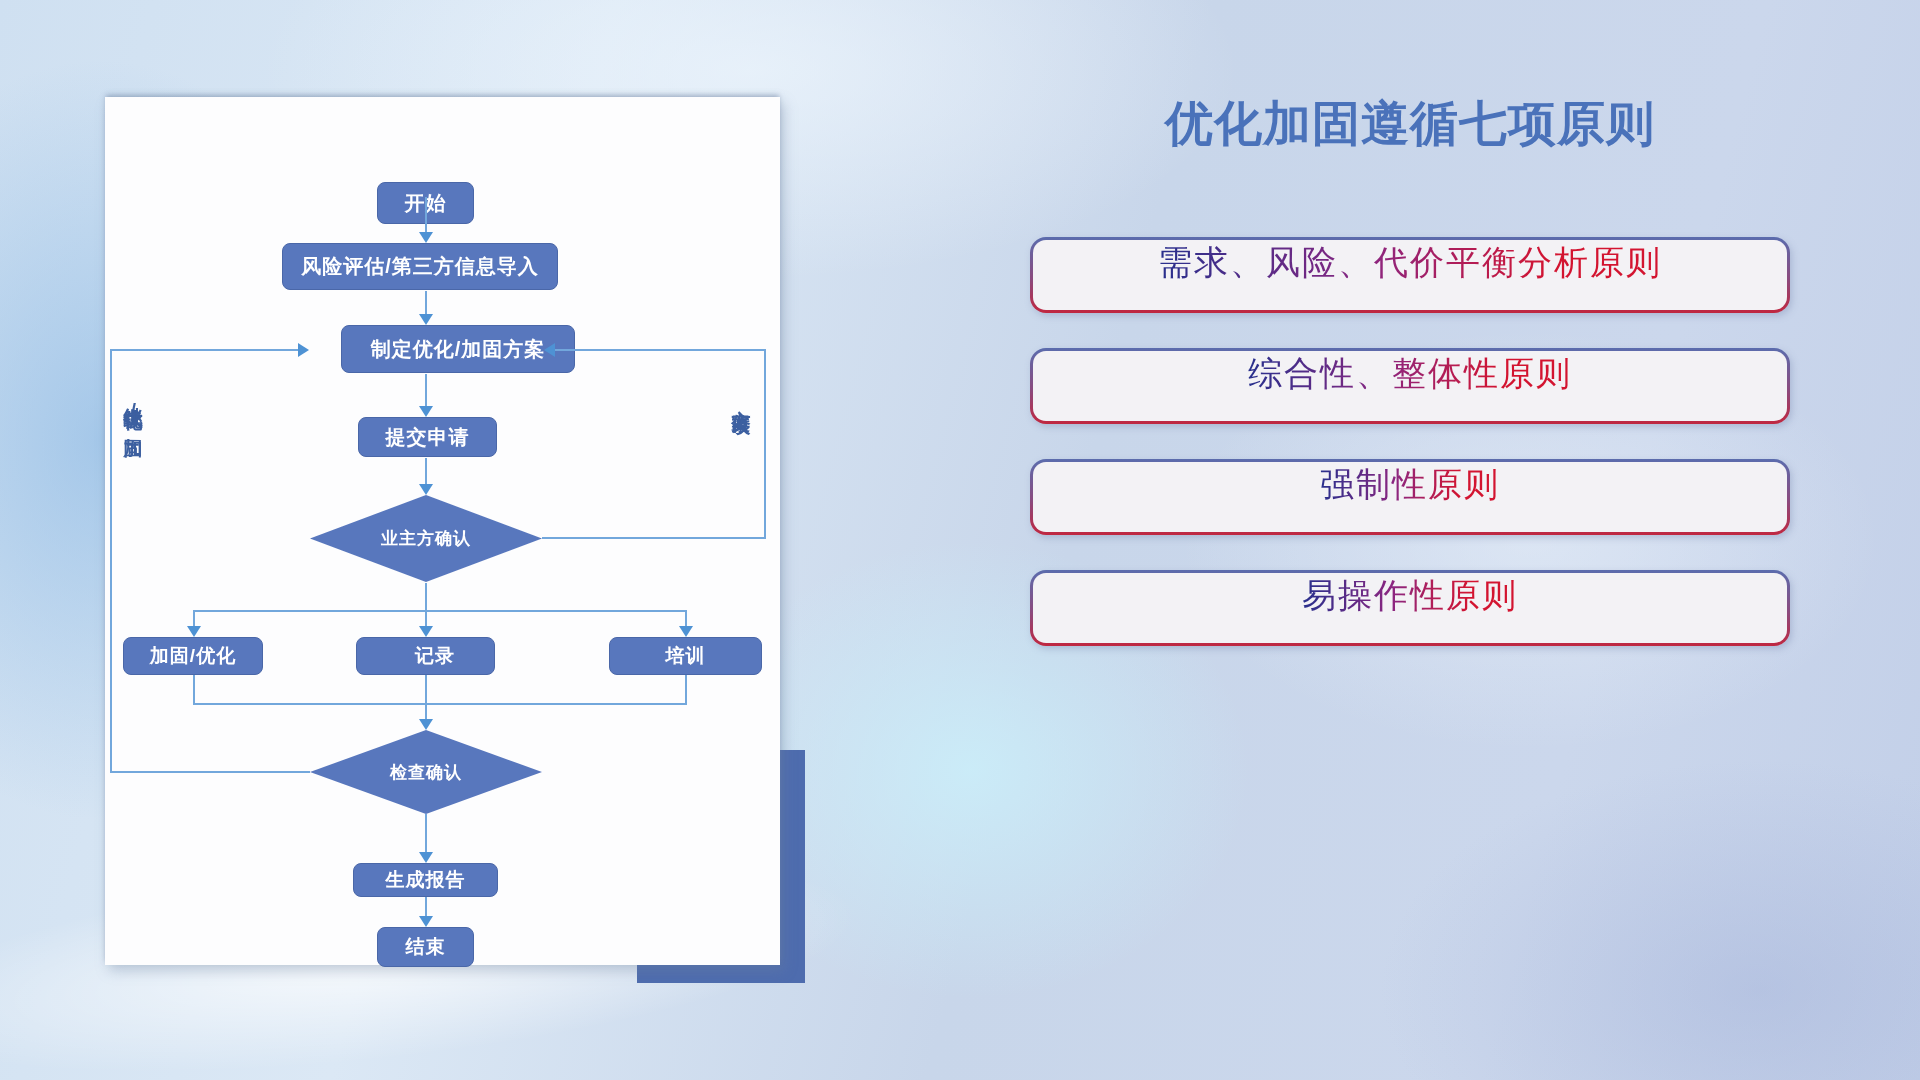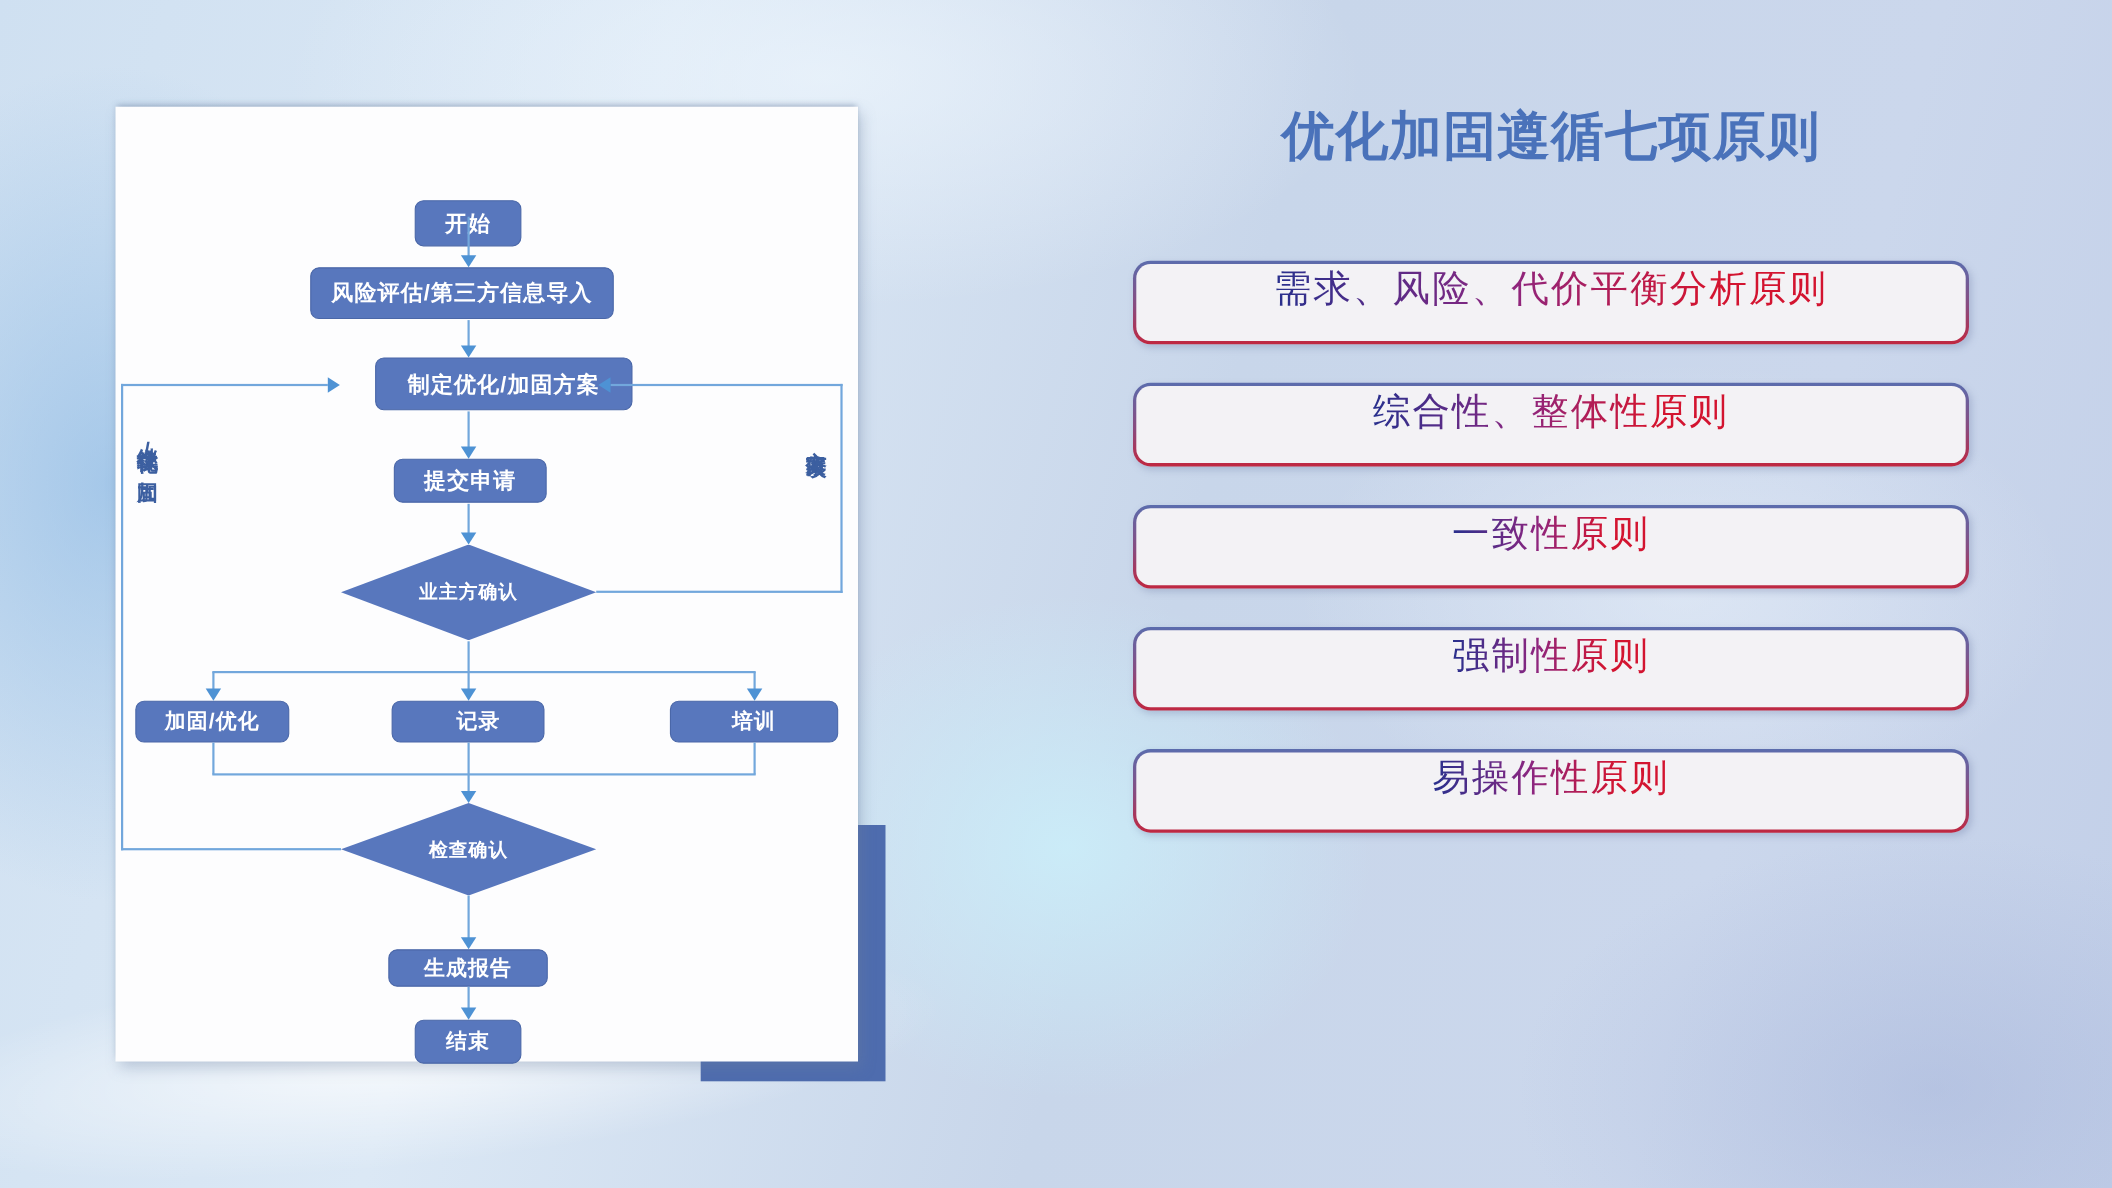--- a/index.html
+++ b/index.html
@@ -134,25 +134,20 @@
         <span class="ptext">需求、风险、代价平衡分析原则</span>
       </div>
     </div>
     <div class="pbox">
       <div class="pbox-inner">
         <span class="ptext">综合性、整体性原则</span>
       </div>
     </div>
     <div class="pbox">
       <div class="pbox-inner">
-        <span class="ptext">一致性原则</span>
-      </div>
-    </div>
-    <div class="pbox">
-      <div class="pbox-inner">
         <span class="ptext">强制性原则</span>
       </div>
     </div>
     <div class="pbox">
       <div class="pbox-inner">
         <span class="ptext">易操作性原则</span>
       </div>
     </div>
   </div>
 

